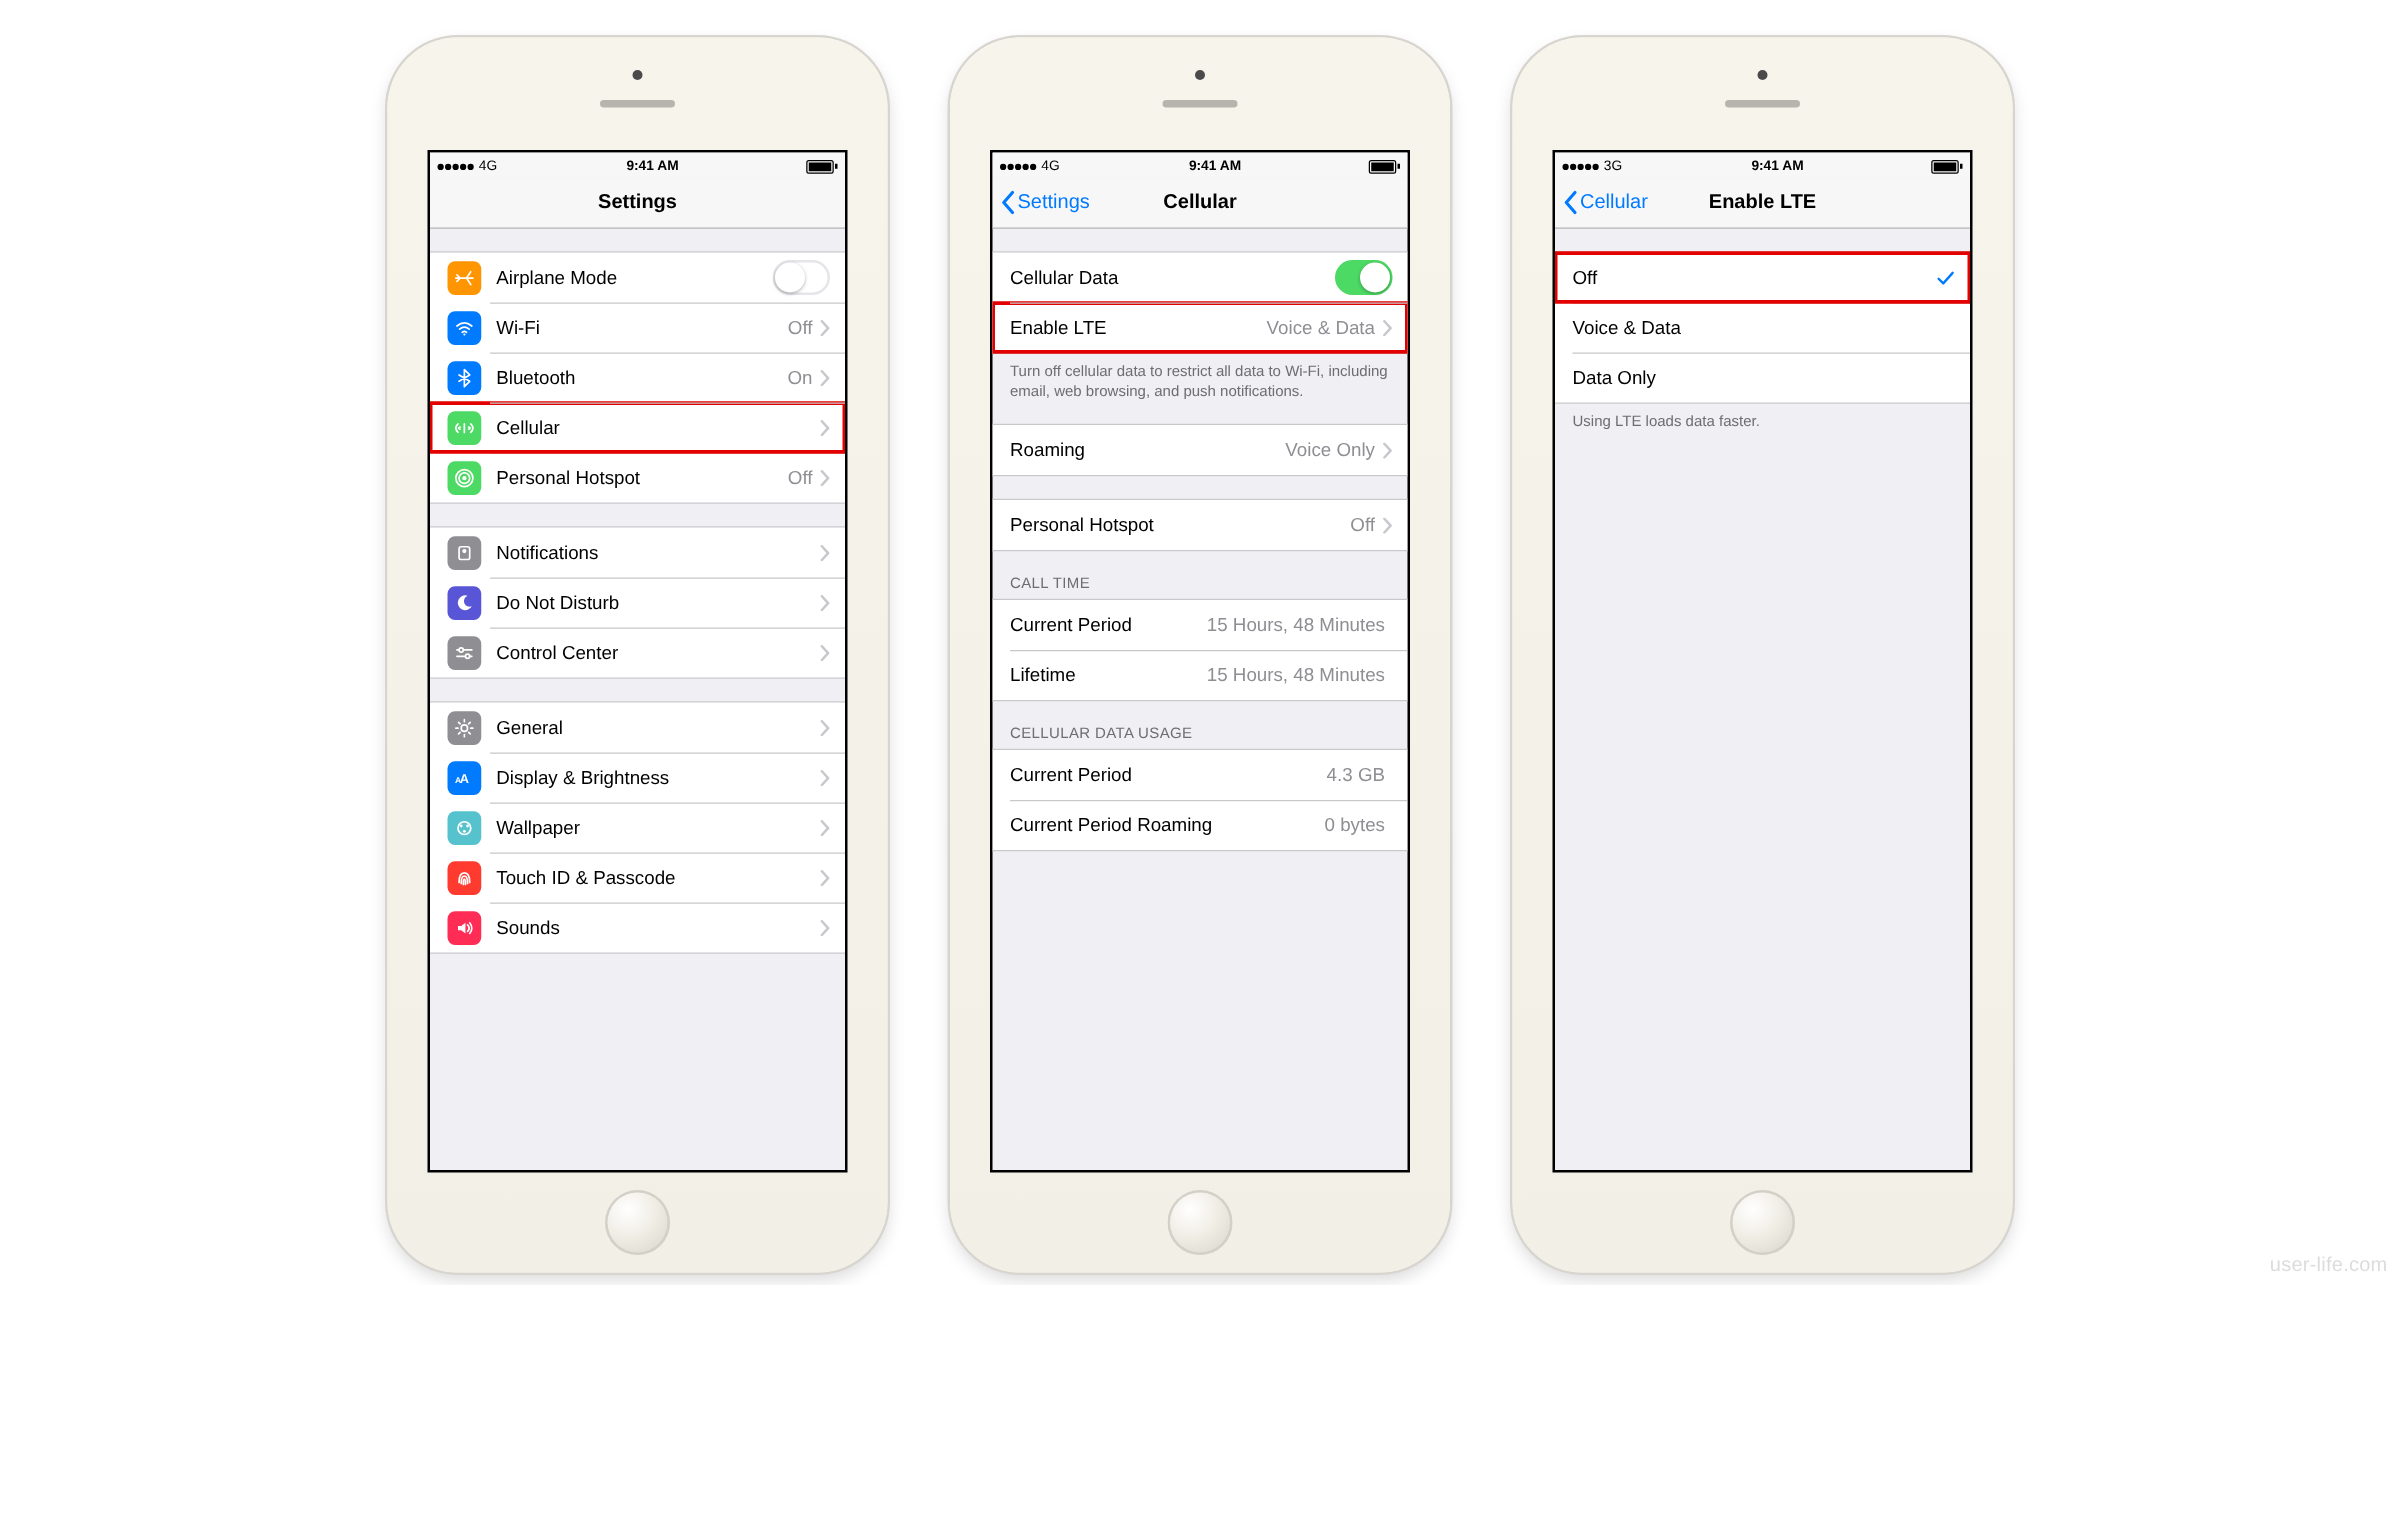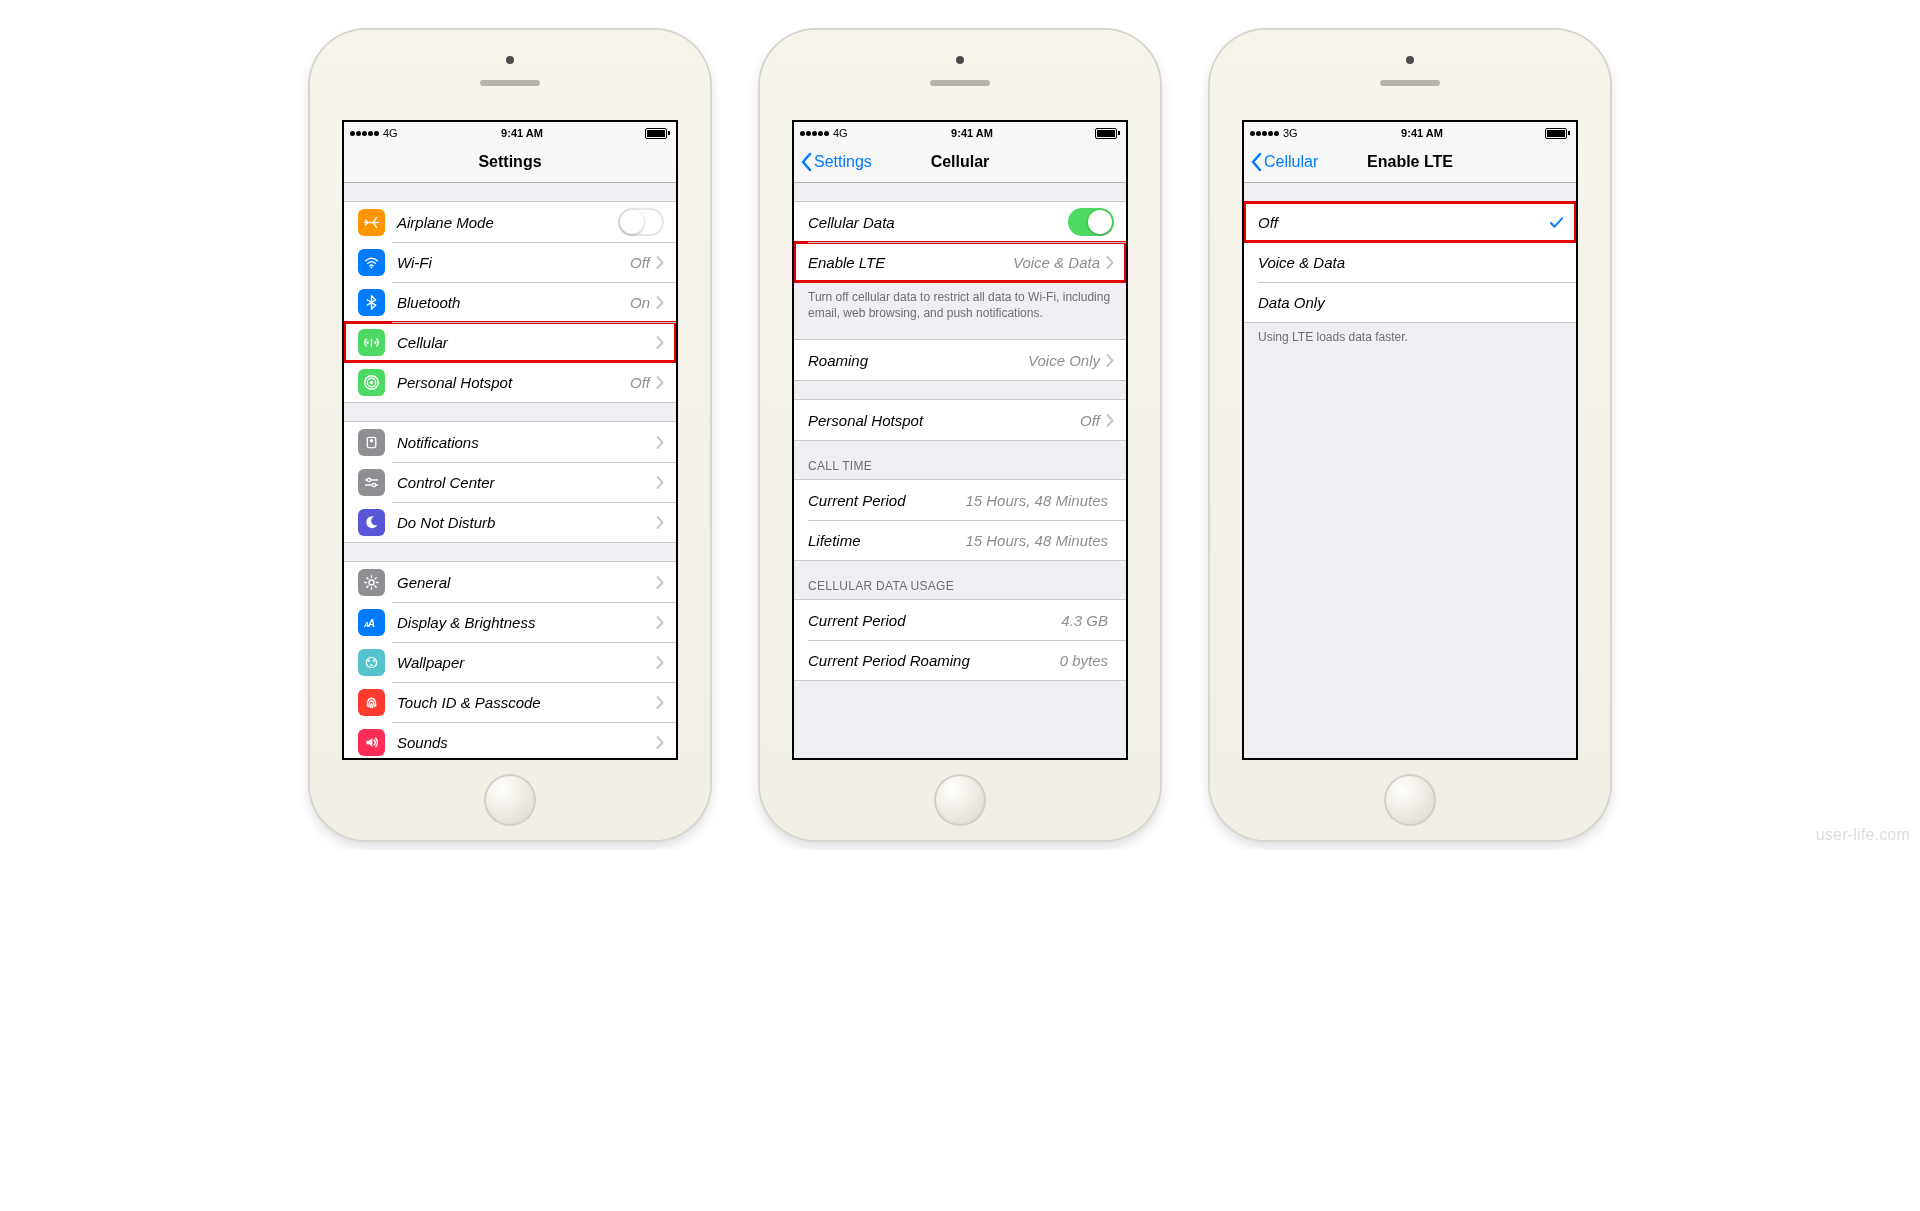--- a/index.html
+++ b/index.html
@@ -16,21 +16,21 @@
     position: absolute;
     bottom: 6px;
     right: 10px;
     font-size: 16px;
     color: #dcdcdc;
     letter-spacing: .2px;
   }
   
   .phone {
     width: 400px;
-    height: 810px;
+    height: 988px;
     border-radius: 56px;
     box-shadow: 0 0 0 2px #d8d5cf, 0 6px 14px rgba(0,0,0,.15);
     background: linear-gradient(180deg,#f7f4ec 0%,#f2efe7 100%);
     position: relative;
     padding: 90px 32px 80px 32px;
     box-sizing: border-box;
   }
   .speaker {
     position: absolute;
     top: 50px;
@@ -117,21 +117,21 @@
   .group-header{
     font-size:12px;color:#6d6d72;padding:0 14px 6px 14px;
     text-transform:uppercase;letter-spacing:.3px;
   }
   .group-footer{
     font-size:12px;color:#6d6d72;padding:6px 14px 0 14px;line-height:1.35;
   }
   .cells{background:#fff;border-top:1px solid #c8c7cc;border-bottom:1px solid #c8c7cc;}
   .cell{
     min-height:40px;display:flex;align-items:center;
-    padding:0 12px 0 14px;position:relative;font-size:15px;color:#000;font-style:italic;
+    padding:0 12px 0 14px;position:relative;font-size:15px;color:#000;
   }
   .cell + .cell::before{
     content:"";position:absolute;left:14px;right:0;top:0;height:1px;background:#c8c7cc;
   }
   .cell.has-icon + .cell.has-icon::before{left:48px;}
   .cell .icon{
     width:27px;height:27px;border-radius:6px;margin-right:12px;
     display:flex;align-items:center;justify-content:center;flex:0 0 auto;
   }
   .cell .label{flex:0 0 auto;}
@@ -267,42 +267,42 @@
               </div>
               <span class="label">Notifications</span>
               <span class="spacer"></span>
               <span class="chevron">
                 <svg viewBox="0 0 8 13">
                   <path d="M1.5 1 L6.5 6.5 L1.5 12" stroke="#c7c7cc" stroke-width="2" fill="none" stroke-linecap="round" stroke-linejoin="round"></path>
                 </svg>
               </span>
             </div>
             <div class="cell has-icon">
+              <div class="icon" style="background:#5856d6">
+                <svg viewBox="0 0 20 20">
+                  <path d="M13 3 A7 7 0 1 0 17 13 A5 5 0 0 1 13 3 Z" fill="#fff"></path>
+                </svg>
+              </div>
+              <span class="label">Do Not Disturb</span>
+              <span class="spacer"></span>
+              <span class="chevron">
+                <svg viewBox="0 0 8 13">
+                  <path d="M1.5 1 L6.5 6.5 L1.5 12" stroke="#c7c7cc" stroke-width="2" fill="none" stroke-linecap="round" stroke-linejoin="round"></path>
+                </svg>
+              </span>
+            </div>
+            <div class="cell has-icon">
               <div class="icon" style="background:#8e8e93">
                 <svg viewBox="0 0 20 20">
                   <circle cx="7" cy="7" r="2" stroke="#fff" stroke-width="1.6" fill="none" stroke-linecap="round" stroke-linejoin="round"></circle>
                   <circle cx="13" cy="13" r="2" stroke="#fff" stroke-width="1.6" fill="none" stroke-linecap="round" stroke-linejoin="round"></circle>
                   <path d="M3 7 H5 M9 7 H17 M3 13 H11 M15 13 H17" stroke="#fff" stroke-width="1.6" fill="none" stroke-linecap="round" stroke-linejoin="round"></path>
                 </svg>
               </div>
               <span class="label">Control Center</span>
-              <span class="spacer"></span>
-              <span class="chevron">
-                <svg viewBox="0 0 8 13">
-                  <path d="M1.5 1 L6.5 6.5 L1.5 12" stroke="#c7c7cc" stroke-width="2" fill="none" stroke-linecap="round" stroke-linejoin="round"></path>
-                </svg>
-              </span>
-            </div>
-            <div class="cell has-icon">
-              <div class="icon" style="background:#5856d6">
-                <svg viewBox="0 0 20 20">
-                  <path d="M13 3 A7 7 0 1 0 17 13 A5 5 0 0 1 13 3 Z" fill="#fff"></path>
-                </svg>
-              </div>
-              <span class="label">Do Not Disturb</span>
               <span class="spacer"></span>
               <span class="chevron">
                 <svg viewBox="0 0 8 13">
                   <path d="M1.5 1 L6.5 6.5 L1.5 12" stroke="#c7c7cc" stroke-width="2" fill="none" stroke-linecap="round" stroke-linejoin="round"></path>
                 </svg>
               </span>
             </div>
           </div>
         </div>
       <div class="group">

